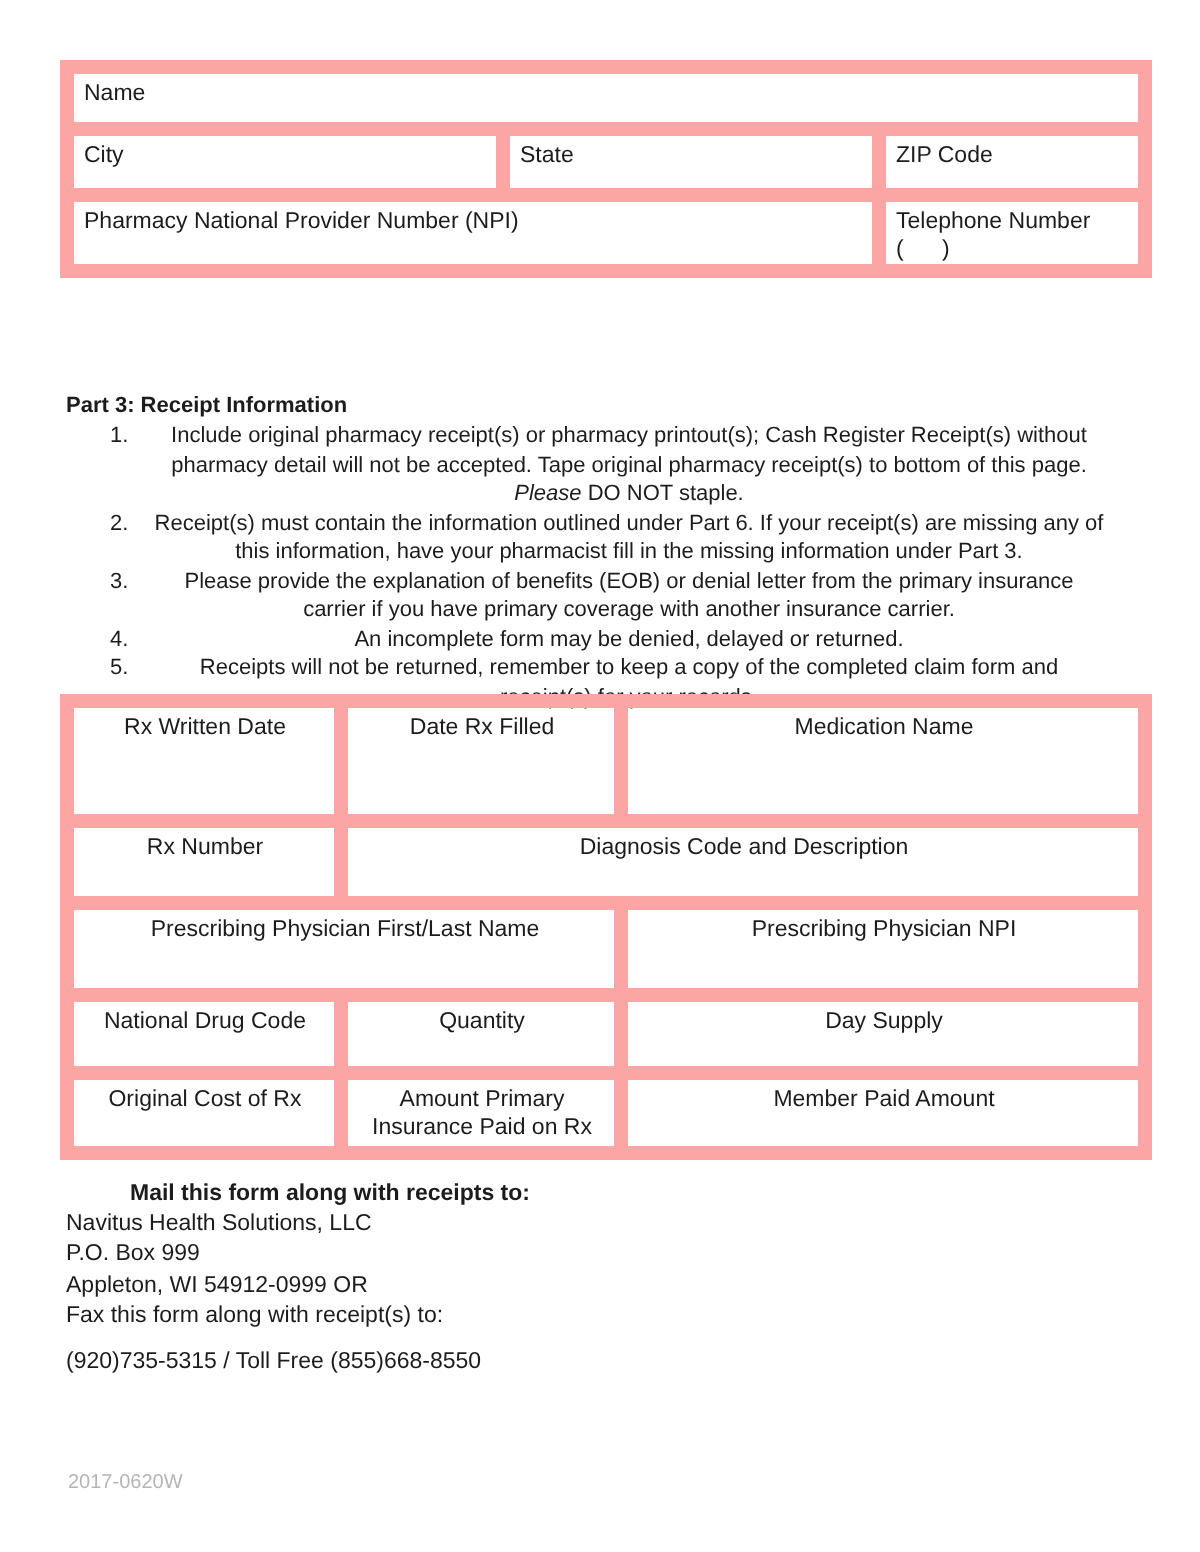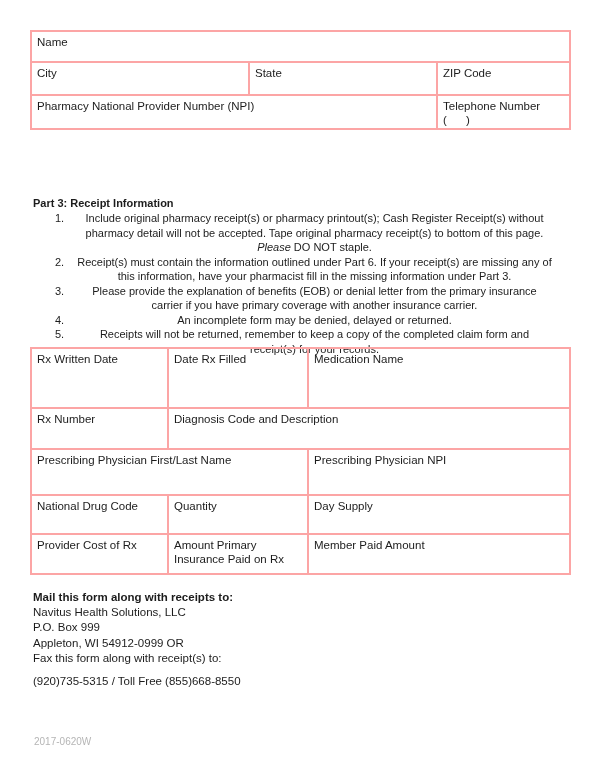--- a/index.html
+++ b/index.html
@@ -5,36 +5,36 @@
   html,body{margin:0;padding:0;}
   body{
     width:600px;height:776px;background:#ffffff;
     font-family:"Liberation Sans", sans-serif;color:#1c1c1c;
     position:relative;overflow:hidden;
   }
   .page{position:absolute;inset:0;background:#fff;}
 
   table{border-collapse:collapse;table-layout:fixed;position:absolute;}
   td{
-    border:2px solid #fca5a5;vertical-align:top;
+    border:7px solid #fca5a5;vertical-align:top;
     padding:3px 4px 0 5px;font-size:11.5px;line-height:14px;
     overflow:hidden;
   }
   .t1{left:30px;top:30px;width:539px;}
-  .t2{left:30px;top:347px;width:539px;}
+  .t2{left:30px;top:347px;width:539px;text-align:center;}
   .pre{white-space:pre;}
 
   .part3{position:absolute;left:33px;top:196px;width:519px;}
   .p3h{font-weight:bold;font-size:11px;line-height:15px;}
   .li{display:flex;font-size:11px;line-height:14.5px;}
   .num{width:17px;margin-left:22px;flex:none;}
   .txt{flex:1;padding-left:5px;text-align:center;}
 
   .mail{position:absolute;left:33px;top:590px;font-size:11.5px;line-height:15.2px;}
-  .bold{font-weight:bold;}
+  .bold{font-weight:bold;margin-left:32px;}
   .phone{margin-top:8px;}
 
   .footer{position:absolute;left:34px;top:736px;font-size:10px;color:#b5b5b5;}
 </style>
 </head>
 <body>
 
 <div class="page">
 
   <table class="t1">
@@ -141,21 +141,21 @@
       </td>
       <td>
         <span>Quantity</span>
       </td>
       <td>
         <span>Day Supply</span>
       </td>
     </tr>
     <tr style="height:40px">
       <td>
-        <span>Provider Cost of Rx</span>
+        <span>Original Cost of Rx</span>
       </td>
       <td>
         <span>Amount Primary Insurance Paid on Rx</span>
       </td>
       <td>
         <span>Member Paid Amount</span>
       </td>
     </tr>
   </tbody>
     </table>

